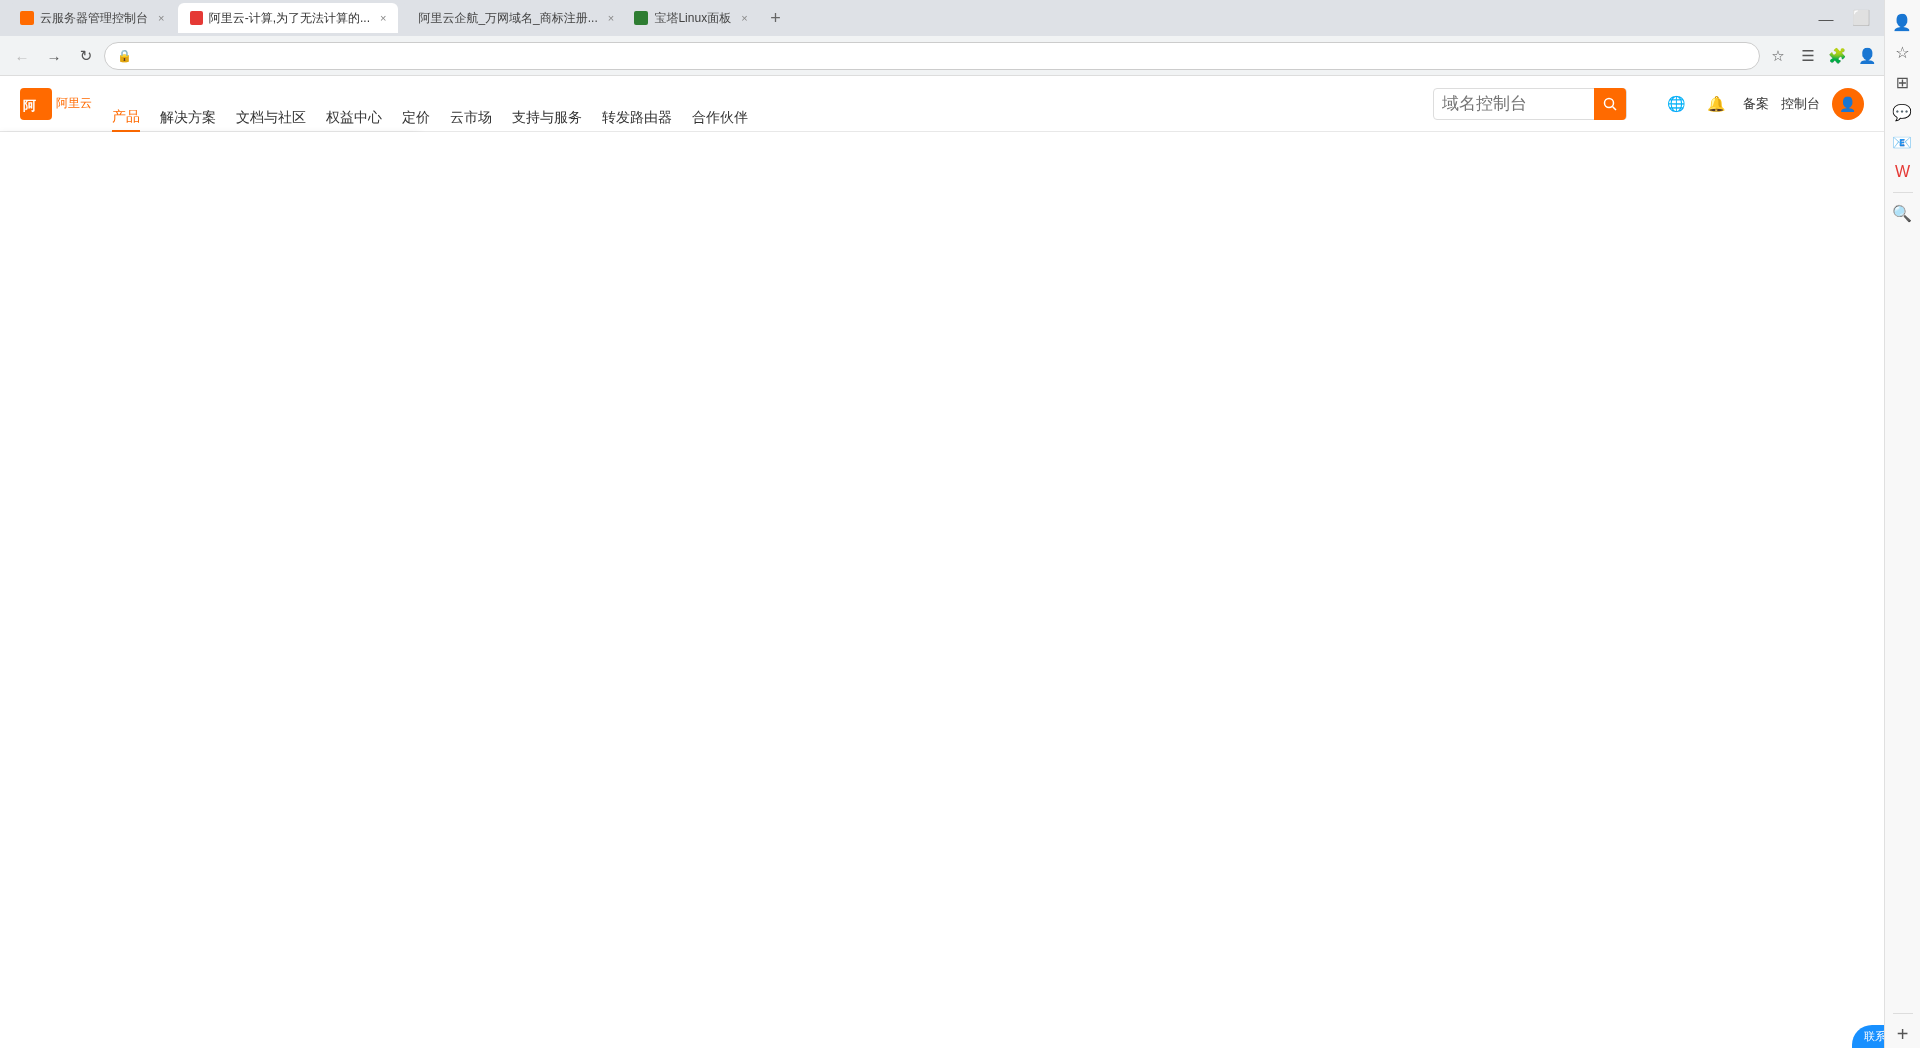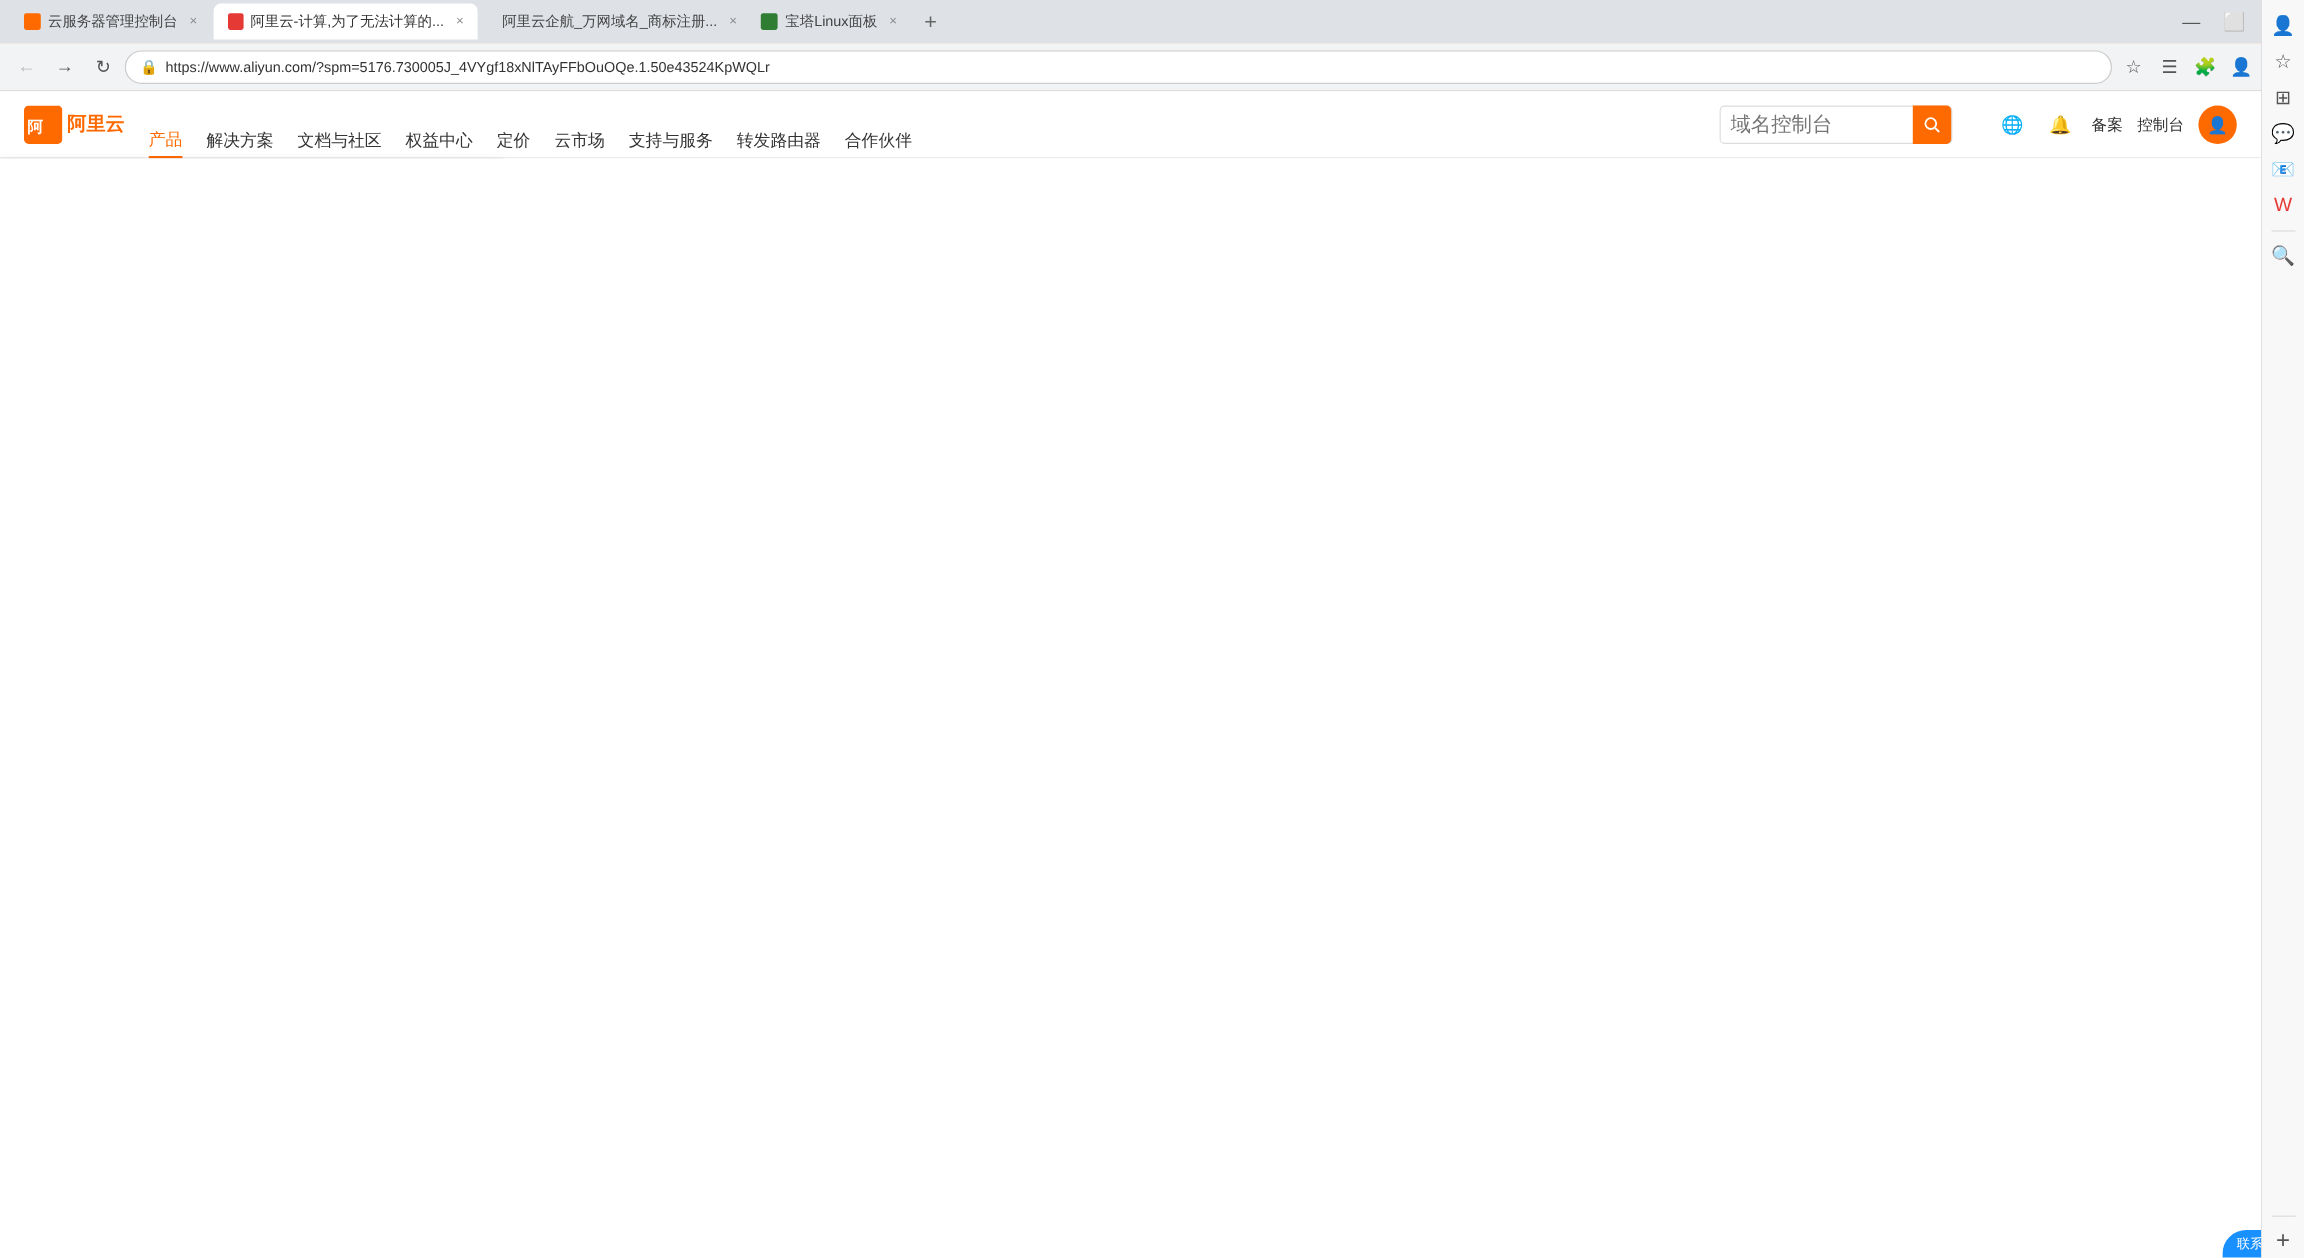--- a/index.html
+++ b/index.html
@@ -1,19 +1,19 @@
 <!DOCTYPE html>
 <html><head>
   <meta charset="utf-8">
   <style>
     * { margin: 0; padding: 0; box-sizing: border-box; }
     body { font-family: "Microsoft YaHei", "PingFang SC", Arial, sans-serif; font-size: 13px; background: #fff; width: 1920px; overflow-x: hidden; }
 
     
-    .browser-chrome { background: #fdba74; width: 1920px; }
+    .browser-chrome { background: #22c55e; width: 1920px; }
     .tab-bar { display: flex; align-items: center; height: 36px; background: #dee1e6; padding: 0 8px; gap: 2px; }
     .tab { display: flex; align-items: center; height: 30px; padding: 0 12px; border-radius: 6px 6px 0 0; font-size: 12px; max-width: 220px; overflow: hidden; white-space: nowrap; text-overflow: ellipsis; background: #dee1e6; color: #444; gap: 6px; cursor: pointer; }
     .tab.active { background: #fff; color: #333; }
     .tab-favicon { width: 14px; height: 14px; display: inline-block; border-radius: 2px; }
     .tab-close { margin-left: 4px; color: #888; font-size: 11px; cursor: pointer; }
     .tab-new { width: 28px; height: 28px; display: flex; align-items: center; justify-content: center; font-size: 18px; color: #666; cursor: pointer; border-radius: 50%; }
 
     .nav-bar { display: flex; align-items: center; height: 40px; background: #f1f3f4; padding: 0 8px; gap: 4px; border-bottom: 1px solid #ddd; }
     .nav-btn { width: 28px; height: 28px; display: flex; align-items: center; justify-content: center; border-radius: 50%; cursor: pointer; color: #555; font-size: 15px; }
     .nav-btn.disabled { color: #bbb; cursor: default; }
@@ -106,21 +106,20 @@
       <div class="nav-btn">✕</div>
     </div>
   </div>
 
   <div class="nav-bar">
     <div class="nav-btn disabled">←</div>
     <div class="nav-btn">→</div>
     <div class="nav-btn">↻</div>
     <div class="url-bar">
       <span style="color:#4caf50;font-size:12px;">🔒</span>
-      <span class="url-bar-text">https://www.aliyun.com/?spm=5176.730005J_4VYgf18xNlTAyFFbOuOQe.1.50e43524KpWQLr</span>
     </div>
     <div class="nav-right-btns">
       <div class="nav-btn">☆</div>
       <div class="nav-btn">☰</div>
       <div class="nav-btn">🧩</div>
       <div class="nav-btn">👤</div>
       <div class="nav-btn">⋮</div>
     </div>
   </div>
 </div>
@@ -140,21 +139,21 @@
 </div>
 
 <div style="width:1884px;position:relative;">
 
   <div class="aliyun-header">
     <div class="aliyun-logo">
       <svg width="32" height="32" viewBox="0 0 32 32">
         <rect width="32" height="32" rx="4" fill="#ff6a00"></rect>
         <text x="3" y="22" font-size="13" fill="white" font-weight="bold">阿</text>
       </svg>
-      <span style="font-size:16px;font-weight:bold;color:#ff6a00;">阿里云</span>
+      <span style="font-size:12px;font-weight:normal;color:#ff6a00;">阿里云</span>
     </div>
 
     <div class="header-nav">
       <span class="header-nav-item active">产品</span>
       <span class="header-nav-item">解决方案</span>
       <span class="header-nav-item">文档与社区</span>
       <span class="header-nav-item">权益中心</span>
       <span class="header-nav-item">定价</span>
       <span class="header-nav-item">云市场</span>
       <span class="header-nav-item">支持与服务</span>

